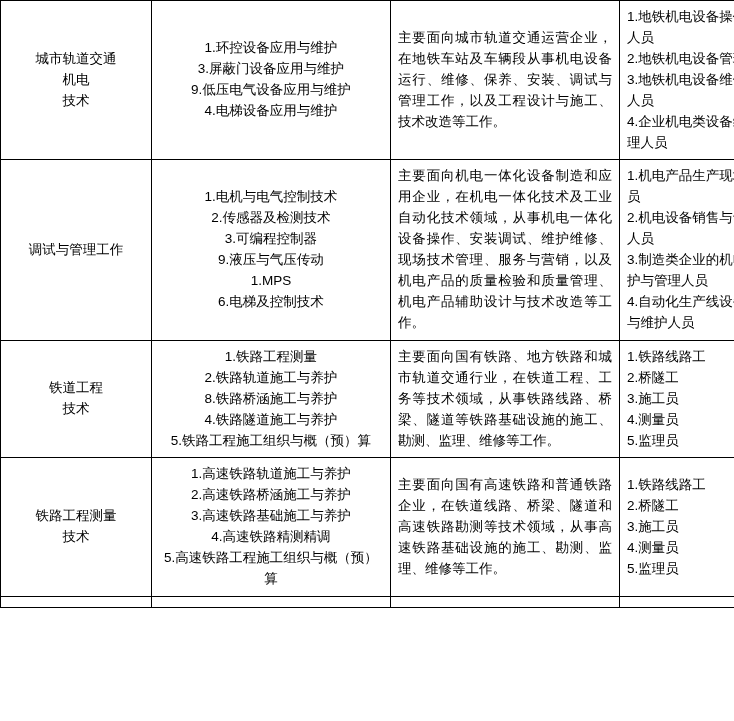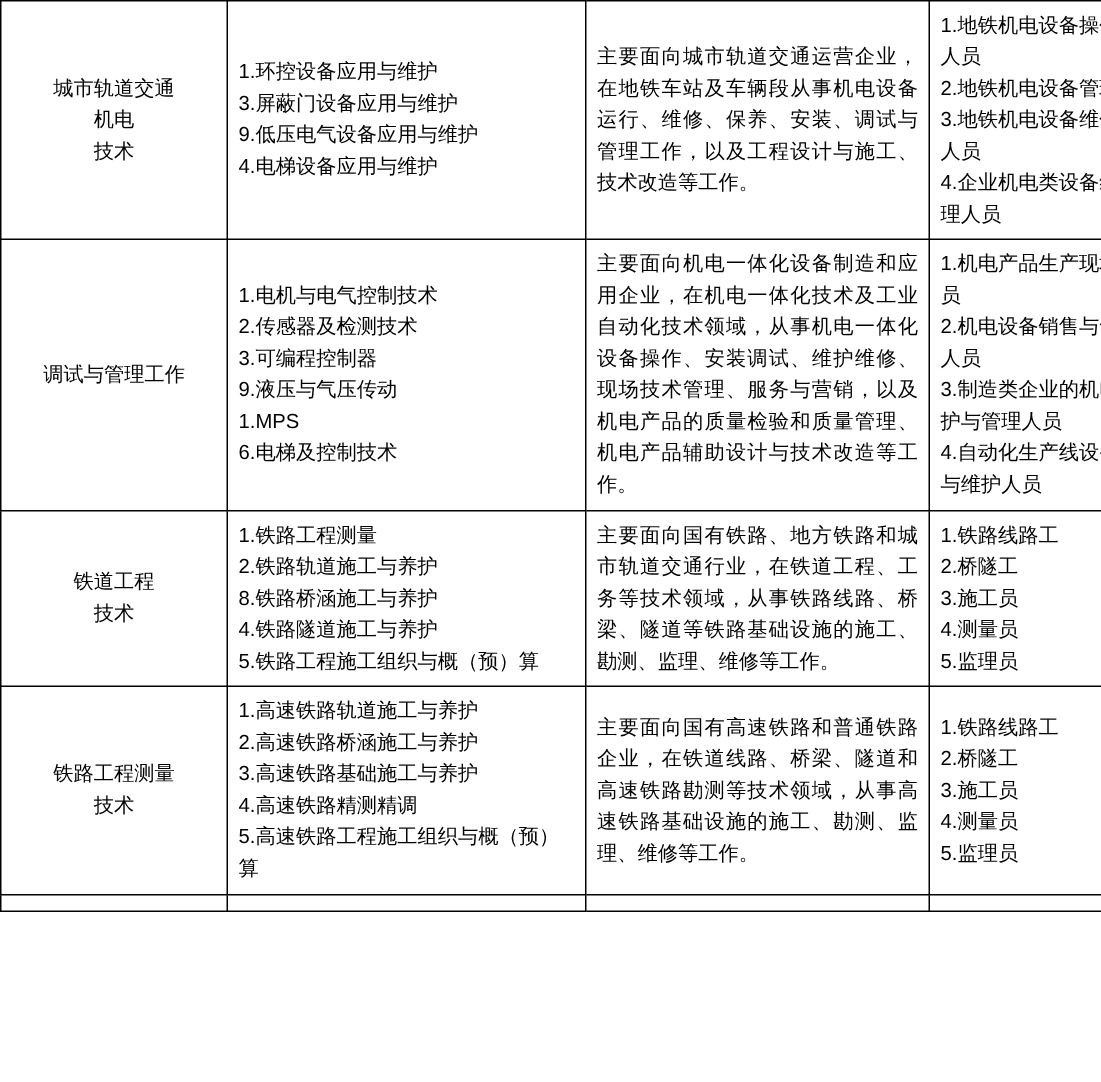--- a/index.html
+++ b/index.html
@@ -23,21 +23,21 @@
     padding: 6px 7px;
     font-size: 13.5px;
     line-height: 1.55;
   }
   .col-major {
     width: 136px;
     text-align: center;
   }
   .col-courses {
     width: 224px;
-    text-align: left;
+    text-align: center;
   }
   .col-desc {
     width: 214px;
     text-align: left;
   }
   .col-jobs {
     width: 160px;
     text-align: left;
   }
   .cell-list {

